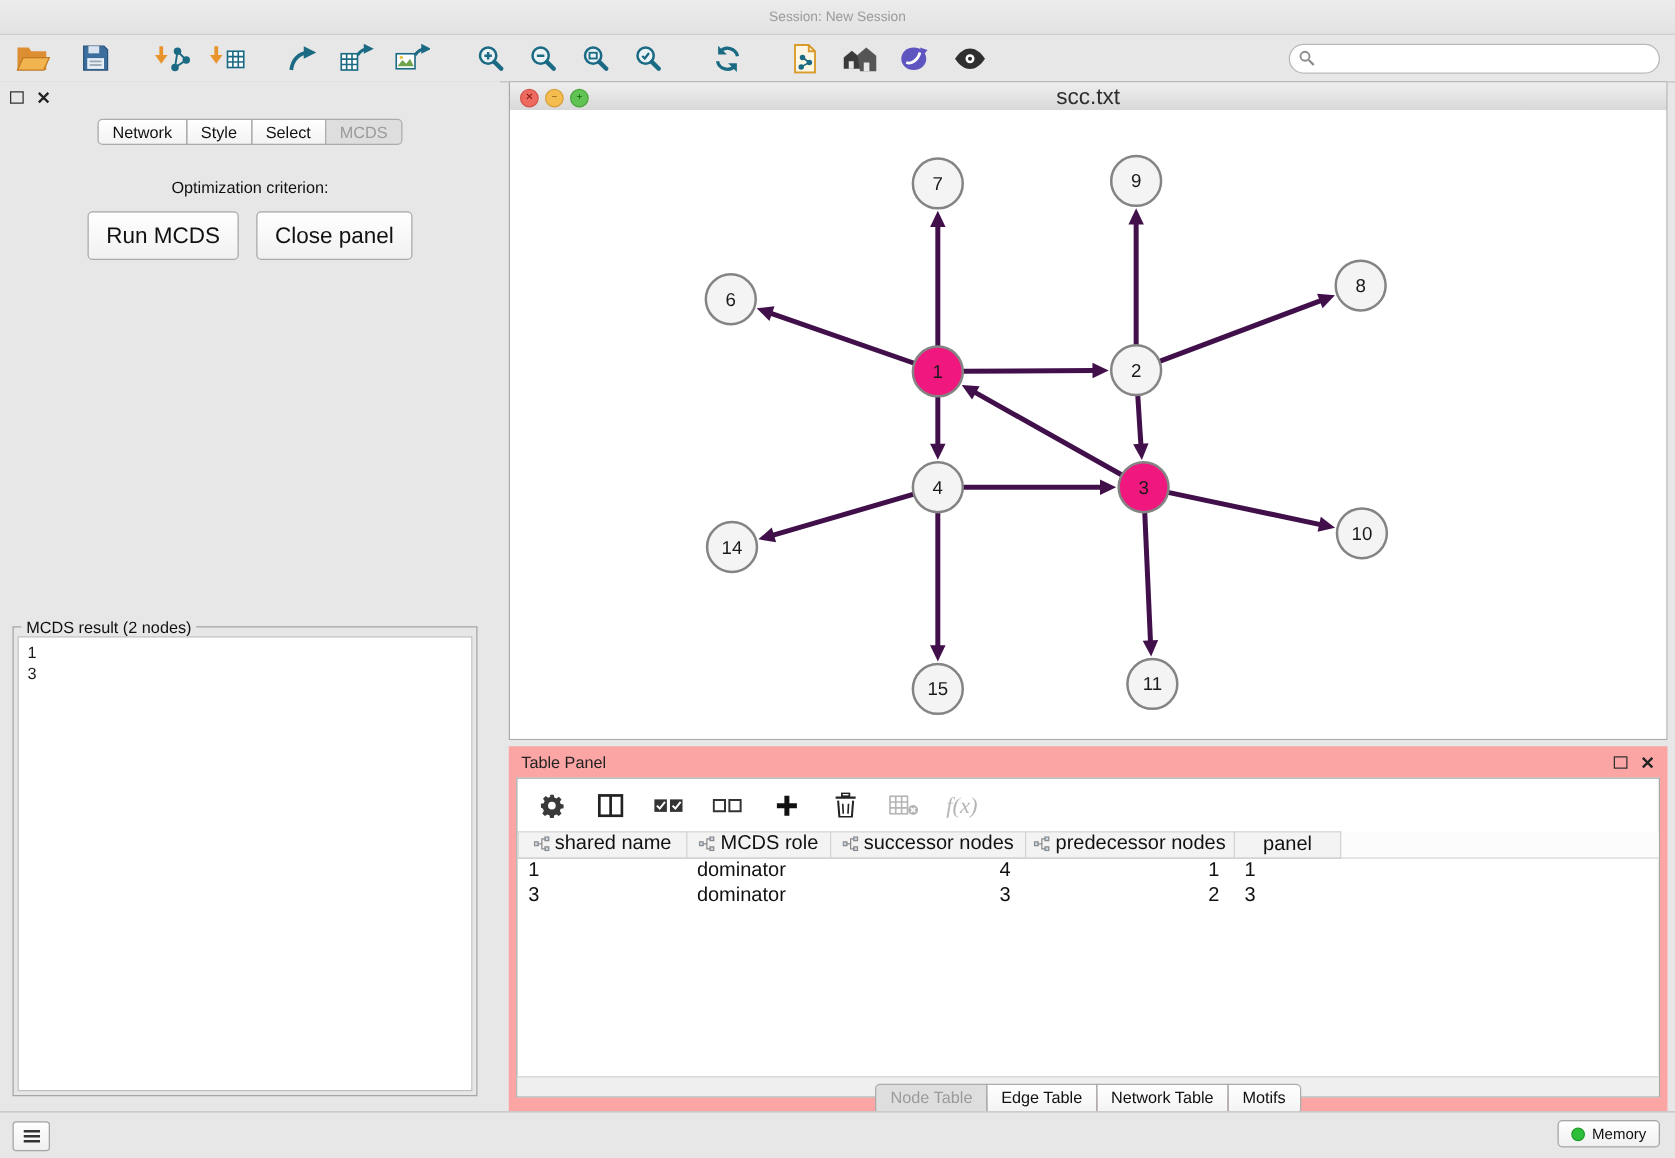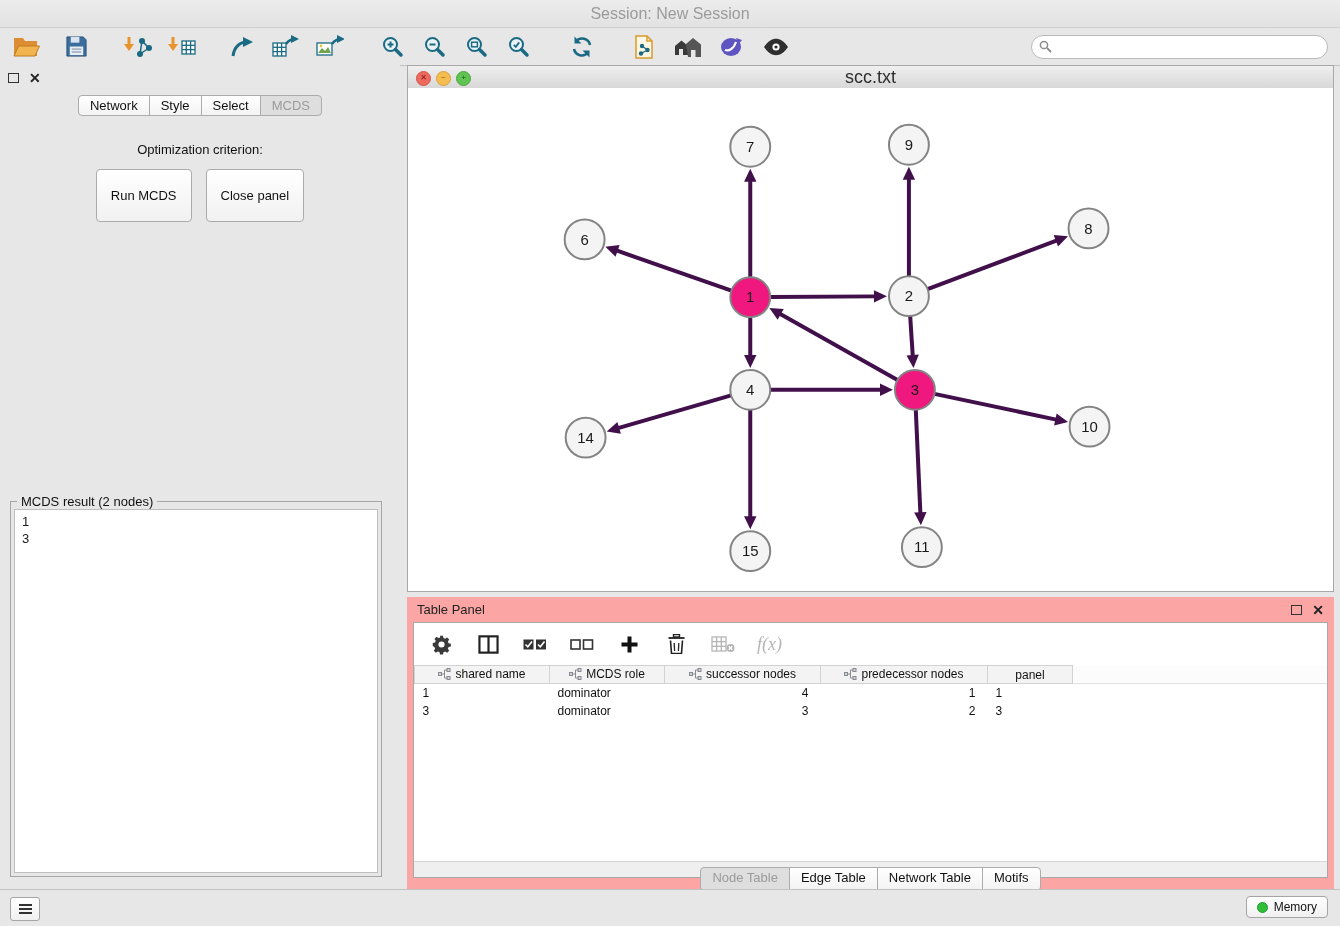--- a/index.html
+++ b/index.html
@@ -8,21 +8,21 @@
     background:#E7E7E7;font-family:"Liberation Sans",sans-serif;color:#1a1a1a;
     -webkit-font-smoothing:antialiased;
   }
   
   #titlebar{
     position:absolute;left:0;top:0;right:0;height:27px;
     background:linear-gradient(#ECECEC,#E2E2E2);
     border-bottom:1px solid #CFCFCF;
     display:flex;align-items:center;justify-content:center;
   }
-  #titlebar .wtitle{font-size:16px;color:#9B9B9B}
+  #titlebar .wtitle{font-size:11px;color:#9B9B9B}
   
   #toolbar{
     position:absolute;left:0;top:28px;right:0;height:37px;
     background:#E7E7E7;border-bottom:1px solid #C2C2C2;
     display:flex;align-items:center;
   }
   .tbtn{display:inline-flex;align-items:center;justify-content:center;width:32px;height:30px;cursor:default}
   .tbtn svg{display:block}
   .ml10{margin-left:10px}.ml12{margin-left:12px}.ml18{margin-left:18px}
   .ml28{margin-left:28px}.ml30{margin-left:30px}.ml32{margin-left:32px}
@@ -53,22 +53,22 @@
   .tab.active{background:#DEDEDE;color:#9B9B9B}
   .opt-label{margin-top:26px;text-align:center;font-size:13px;color:#111}
   .dropdown{
     width:310px;height:22px;margin:9px auto 0;background:#FFF;border:1px solid #9C9C9C;
     border-radius:3px;display:flex;align-items:center;cursor:default;
   }
   .dd-text{flex:1;font-size:13px;padding-left:8px;white-space:nowrap;overflow:hidden}
   .dd-arrows{width:17px;height:100%;display:flex;align-items:center;justify-content:center;border-left:1px solid #D8D8D8}
   .btn-row{display:flex;justify-content:center;gap:14px;margin-top:12px}
   .mbtn{
-    font-family:"Liberation Sans",sans-serif;font-size:13px;color:#111;
-    padding:18px 14px;background:linear-gradient(#FFFFFF,#F1F1F1);
+    font-family:"Liberation Sans",sans-serif;font-size:18px;color:#111;
+    padding:8px 14px;background:linear-gradient(#FFFFFF,#F1F1F1);
     border:1px solid #ABABAB;border-radius:4px;cursor:default;
   }
   .result-fieldset{
     position:absolute;left:10px;top:436px;width:370px;height:374px;
     border:1px solid #A6A6A6;
   }
   .fieldset-label{
     position:absolute;top:-8px;left:6px;background:#E7E7E7;padding:0 4px;font-size:13px;color:#111;
   }
   .result-area{
@@ -100,21 +100,21 @@
   .tp-title{font-size:13px;color:#222;flex:1}
   .tp-body{
     position:absolute;left:6px;right:6px;top:25px;height:256px;background:#FFF;
     border:1px solid #A8A8A8;box-sizing:border-box;
   }
   .tp-toolbar{height:42px;display:flex;align-items:center;padding-left:14px;gap:21px}
   .tp-toolbar .tbtn{width:26px;height:26px}
   .fx{
     font-family:"Liberation Serif",serif;font-style:italic;font-size:18px;color:#B5B5B5;cursor:default;
   }
-  .ntable{border-collapse:collapse;table-layout:fixed;width:100%;font-size:12px}
+  .ntable{border-collapse:collapse;table-layout:fixed;width:100%;font-size:16px}
   .ntable th{
     height:17px;background:#F3F3F3;border:1px solid #D2D2D2;font-weight:normal;
     padding:0;text-align:center;color:#111;
   }
   .ntable th .hwrap{display:inline-flex;align-items:center;gap:4px;justify-content:center}
   .ntable th.fillth{background:#FCFCFC;border-left:none;border-right:none;border-top:none;border-bottom:1px solid #E2E2E2}
   .ntable td{height:16px;padding:1px 6px;color:#111}
   .ntable td.c0,.ntable td.c1,.ntable td.c4{text-align:left;padding-left:8px}
   .ntable td.c2,.ntable td.c3{text-align:right;padding-right:12px}
   .hscroll{

